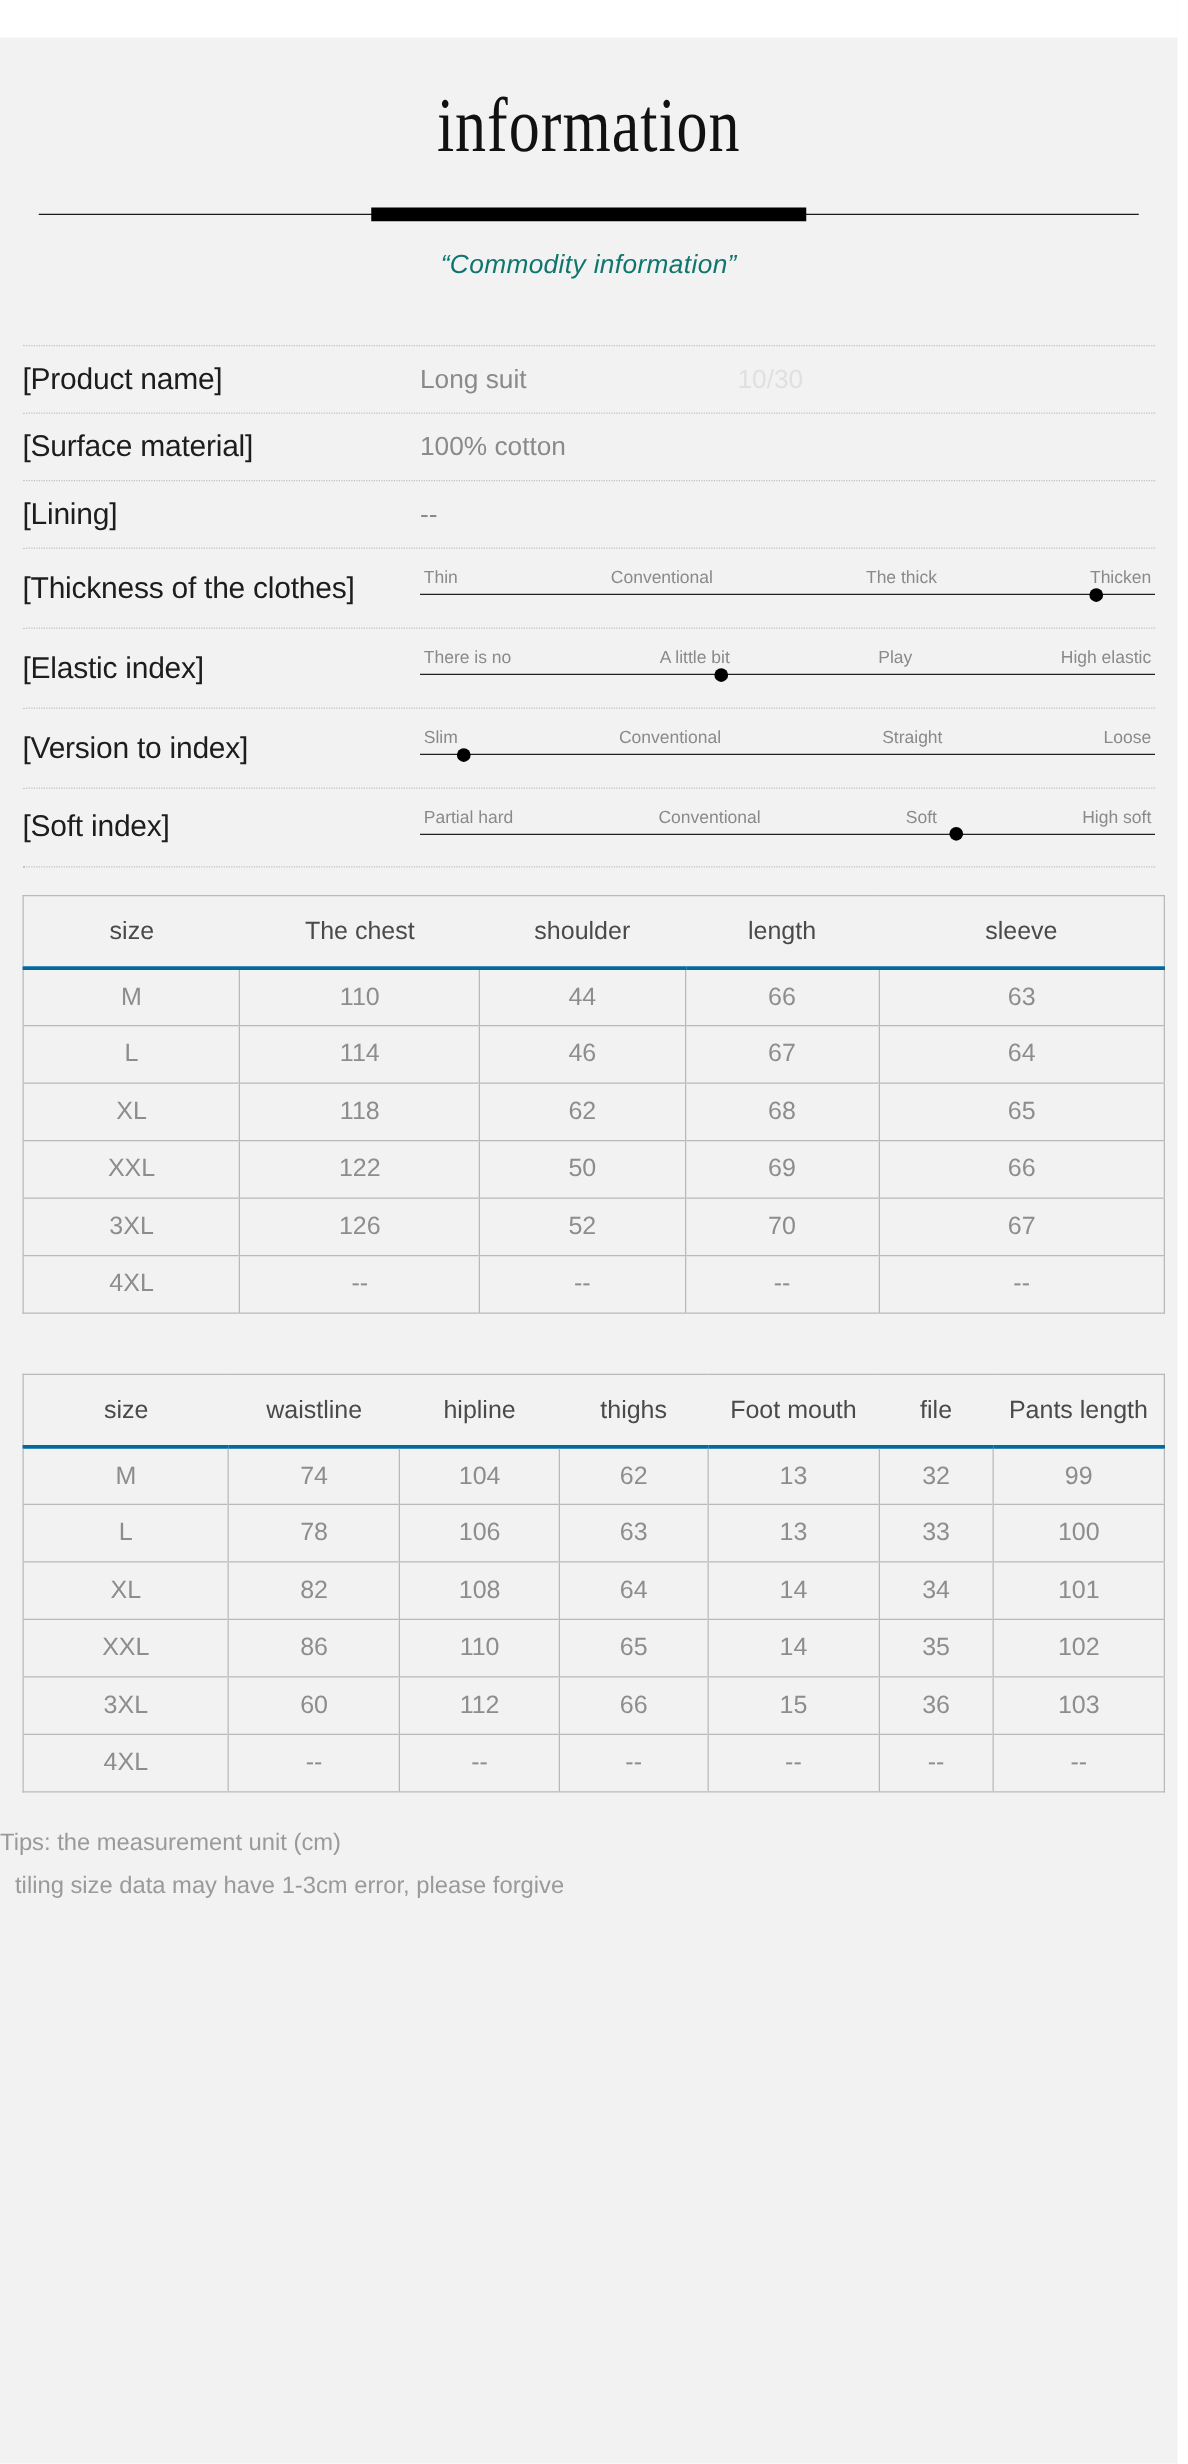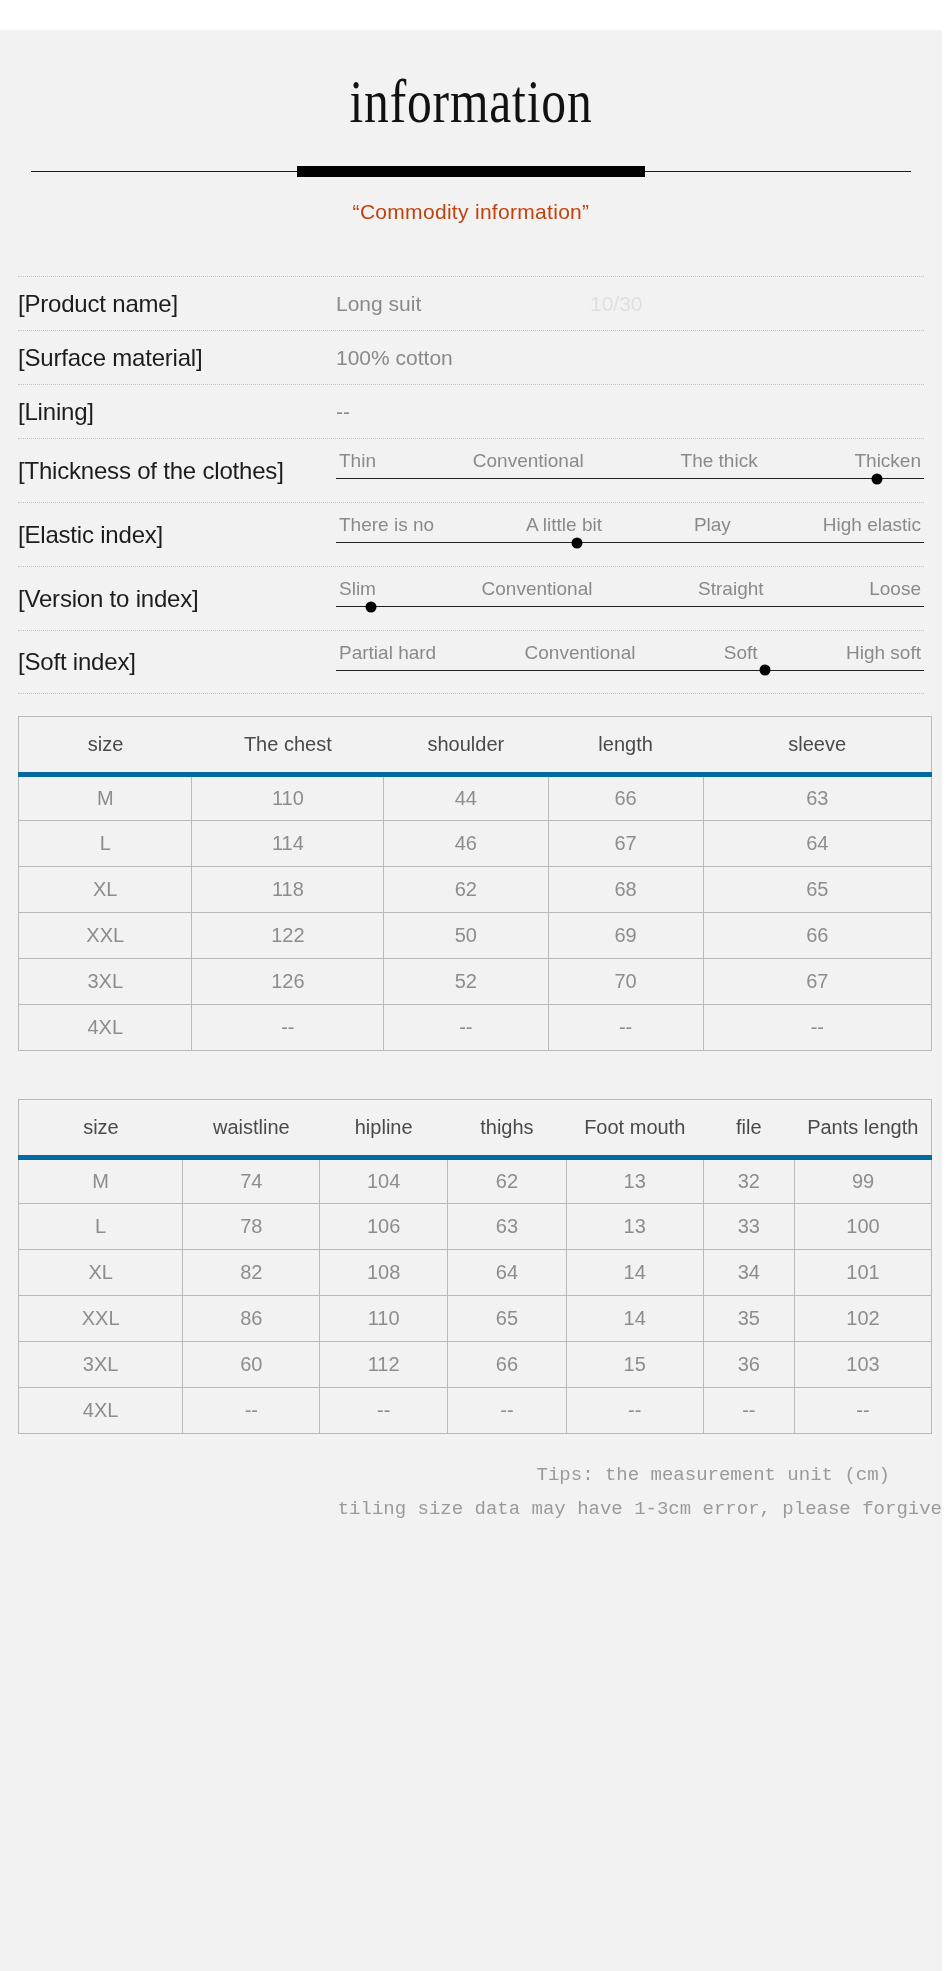--- a/index.html
+++ b/index.html
@@ -61,22 +61,23 @@
     left: 50%;
     transform: translateX(-50%);
     width: 348px;
     height: 11px;
     background: #000000;
   }
 
   .header-sub {
     margin-top: 22px;
     font-size: 21px;
-    color: #c2410c;
+    color: #0f766e;
     letter-spacing: 0.3px;
+    font-style: italic;
   }
 
   
   .specs {
     margin: 52px 18px 0 18px;
   }
 
   .spec-row {
     display: flex;
     align-items: center;
@@ -113,21 +114,21 @@
 
   .scale {
     flex: 1 1 auto;
     position: relative;
     padding-bottom: 12px;
   }
   .scale-labels {
     display: flex;
     justify-content: space-between;
     align-items: flex-end;
-    font-size: 19px;
+    font-size: 14px;
     color: #8a8a8a;
     padding: 0 2px 6px 2px;
     white-space: nowrap;
   }
   .scale-labels span { padding: 0 1px; }
 
   .scale-track {
     position: relative;
     height: 1px;
     background: #222222;
@@ -158,39 +159,38 @@
     font-weight: 400;
     font-size: 20px;
     color: #8d8d8d;
     height: 46px;
     vertical-align: middle;
   }
   .size-table thead th {
     color: #4a4a4a;
     font-size: 20px;
     height: 58px;
-    border-bottom: 5px solid #0369a1;
+    border-bottom: 3px solid #0369a1;
   }
   .size-table tbody td {
     border-right: 1px solid #b9b9b9;
     border-top: 1px solid #b9b9b9;
   }
   .size-table tbody tr:first-child td { border-top: none; }
   .size-table tbody td:last-child { border-right: none; }
 
   .table-gap { height: 26px; }
 
   
   .tips {
     margin: 24px 0 0 0;
-    text-align: right;
+    text-align: left;
     color: #9a9a9a;
     font-size: 19px;
     line-height: 34px;
-    font-family: Liberation Mono, monospace;
   }
   .tips .line1 { display: block; margin-right: 52px; }
   .tips .line2 { display: block; margin-left: 12px; }
 
   .bottom-pad { height: 36px; }
 </style>
 </head>
 <body>
 
 <div class="page">

